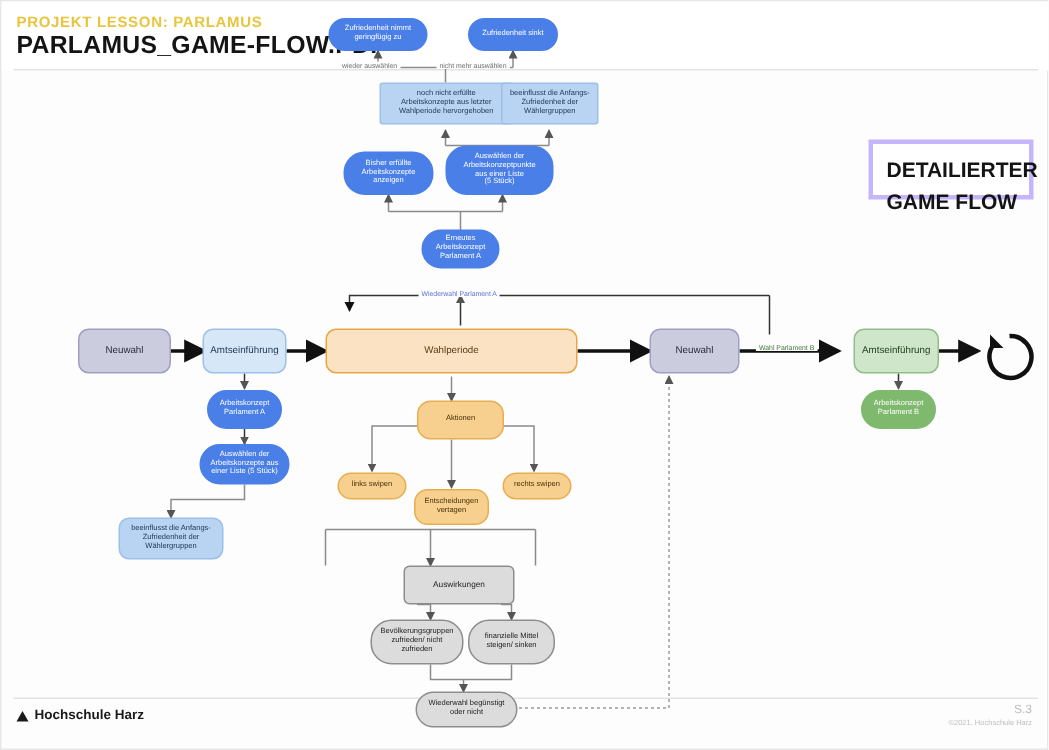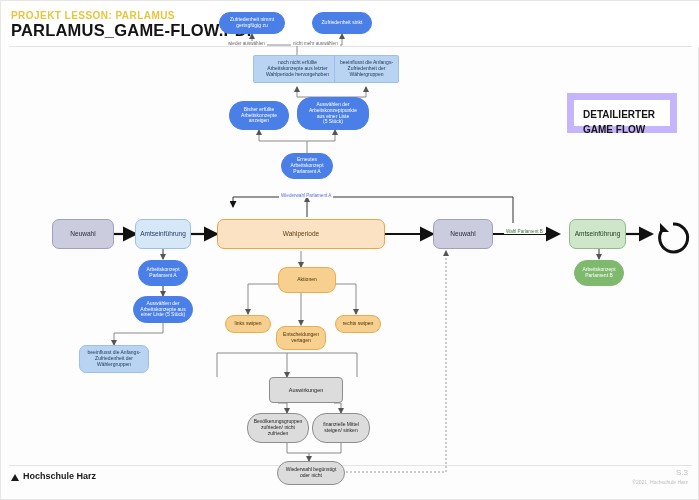--- a/index.html
+++ b/index.html
@@ -98,25 +98,25 @@
   .edge-label{
     position:absolute;
     font-size:4.6px;color:#6d6d6d;
     background:#fdfdfd;padding:0 2px;
     white-space:nowrap;z-index:6;
   }
   .edge-label.blue{color:#5b6fd6;}
   .edge-label.green{color:#3f7a3a;}
   
   #callout{
-    position:absolute;left:566px;top:92px;width:110px;height:40px;
-    border:7px solid #c4b5fd;background:#ffffff;
+    position:absolute;left:578px;top:92px;width:110px;height:40px;
+    border:3px solid #c4b5fd;background:#ffffff;
     box-sizing:border-box;
     padding:7px 0 0 9px;
-    font-size:10px;font-weight:bold;color:#141414;line-height:1.5;
+    font-size:14px;font-weight:bold;color:#141414;line-height:1.5;
     z-index:7;
   }
   
   #loop-icon{position:absolute;left:654px;top:219px;width:36px;height:36px;z-index:6;}
   
   #footer-rule{
     position:absolute;left:8px;top:464px;width:683px;height:1px;background:#e3e3e3;
   }
   #brand{
     position:absolute;left:10px;top:470px;

